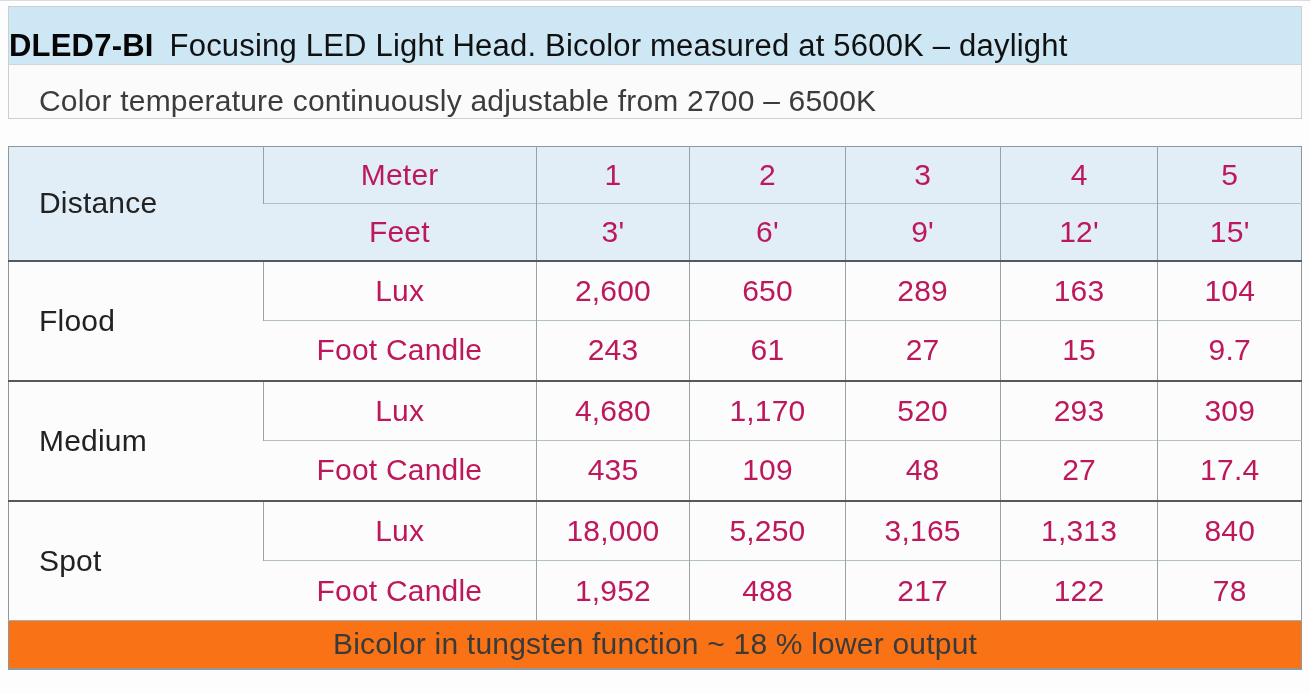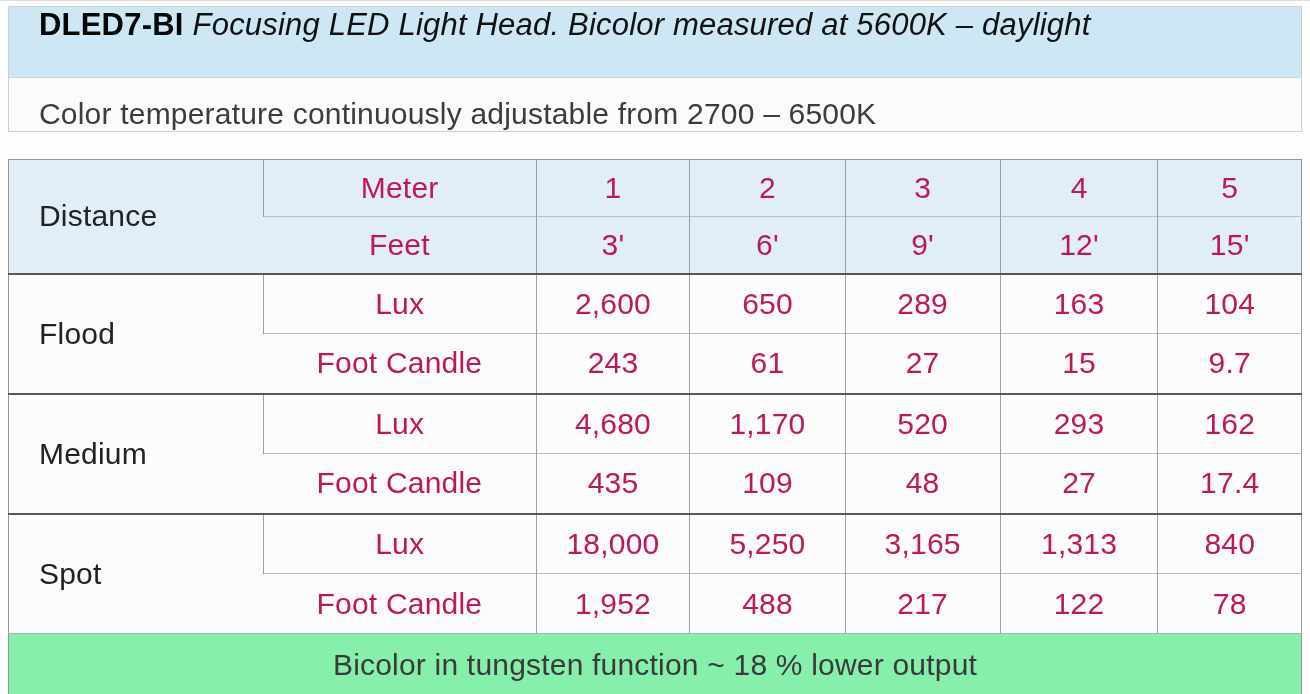--- a/index.html
+++ b/index.html
@@ -13,30 +13,29 @@
   .page-top-line { height: 1px; background: #dcdcdc; }
   .page { padding: 5px 8px 0 8px; }
 
   
   .title-block {
     border: 1px solid #cbcfd2;
     background: #fbfbfb;
   }
   .title-bar {
     background: #cee7f5;
-    height: 70px;
-    display: flex; align-items: flex-start;
-    padding-left: 30px;
+    height: 57px;
+    display: flex; align-items: flex-end;
     font-size: 31px;
     color: #111;
     letter-spacing: 0.2px;
     white-space: nowrap;
   }
   .title-bar .product { font-weight: 700; color: #060606; }
-  .title-bar .rest { margin-left: 9px; font-weight: 400; font-style: italic; }
+  .title-bar .rest { margin-left: 16px; font-weight: 400; }
   .subtitle-bar {
     height: 54px;
     border-top: 1px solid #d2d6d8;
     display: flex; align-items: flex-end;
     padding-left: 30px;
     font-size: 30px;
     color: #3c3c3c;
     letter-spacing: 0.2px;
     background: #fbfbfb;
     white-space: nowrap;
@@ -66,22 +65,22 @@
   .rowhead {
     text-align: left;
     padding-left: 30px;
     color: #222;
   }
   .blue { background: #e1eef7; }
   tr.sub td { border-top: 1px solid #b3bfc6; }
   tr.section-start td { border-top: 2px solid #56595b; }
   tr.foot-row td {
     border-top: 1px solid #a8aeb1;
-    height: 64px;
-    background: #86efac;
+    height: 48px;
+    background: #f97316;
     color: #3a3a3a;
   }
 </style>
 </head>
 <body>
 
 <div class="page-top-line"></div>
 
 <div class="page">
 
@@ -144,21 +143,21 @@
           <td>9.7</td>
         </tr>
 
         <tr class="section-start">
           <td class="rowhead" rowspan="2">Medium</td>
           <td>Lux</td>
           <td>4,680</td>
           <td>1,170</td>
           <td>520</td>
           <td>293</td>
-          <td>162</td>
+          <td>309</td>
         </tr>
         <tr class="sub">
           <td>Foot Candle</td>
           <td>435</td>
           <td>109</td>
           <td>48</td>
           <td>27</td>
           <td>17.4</td>
         </tr>
 

